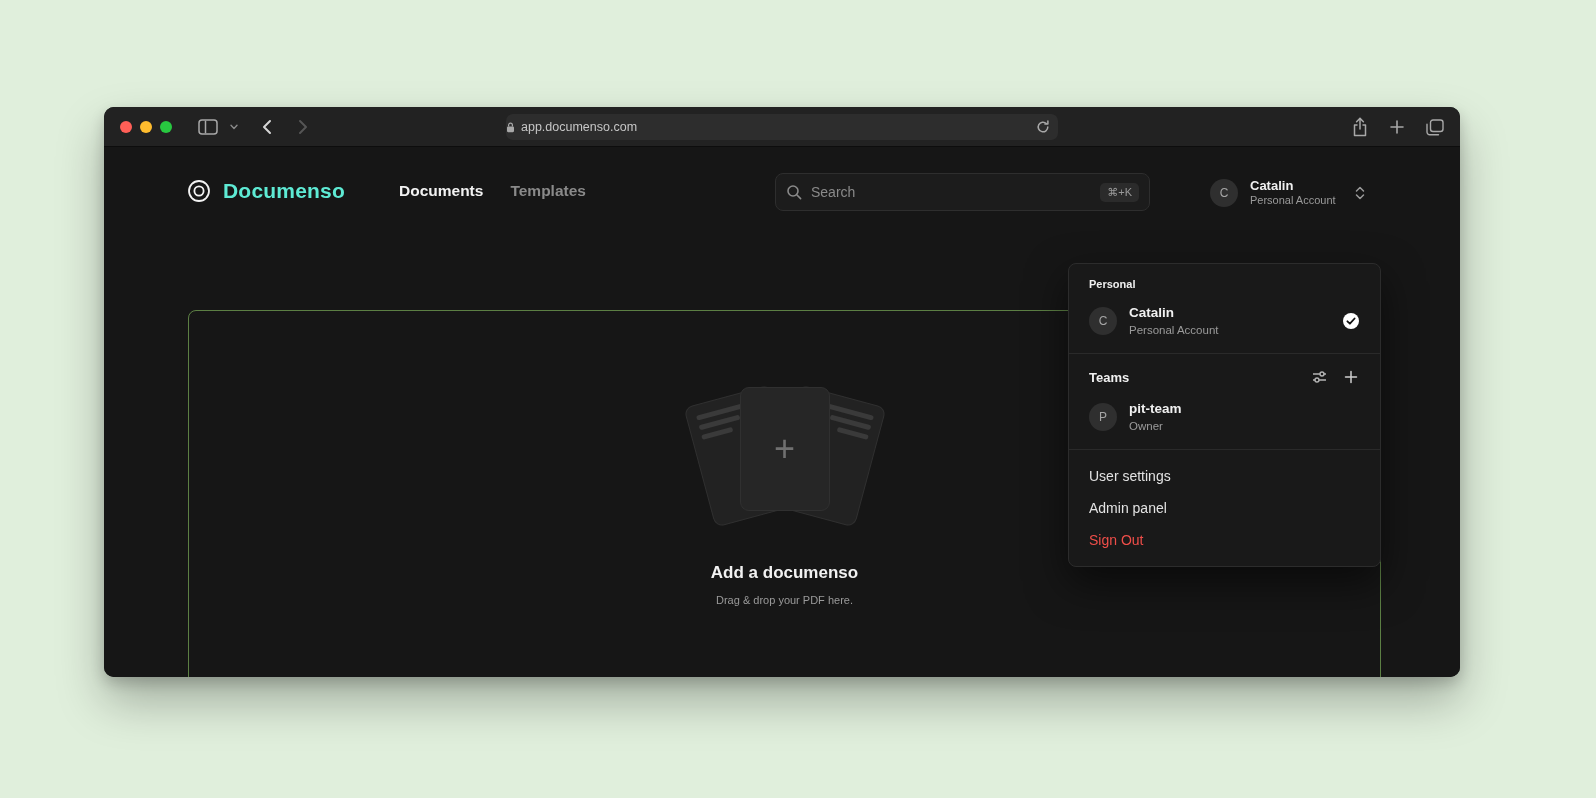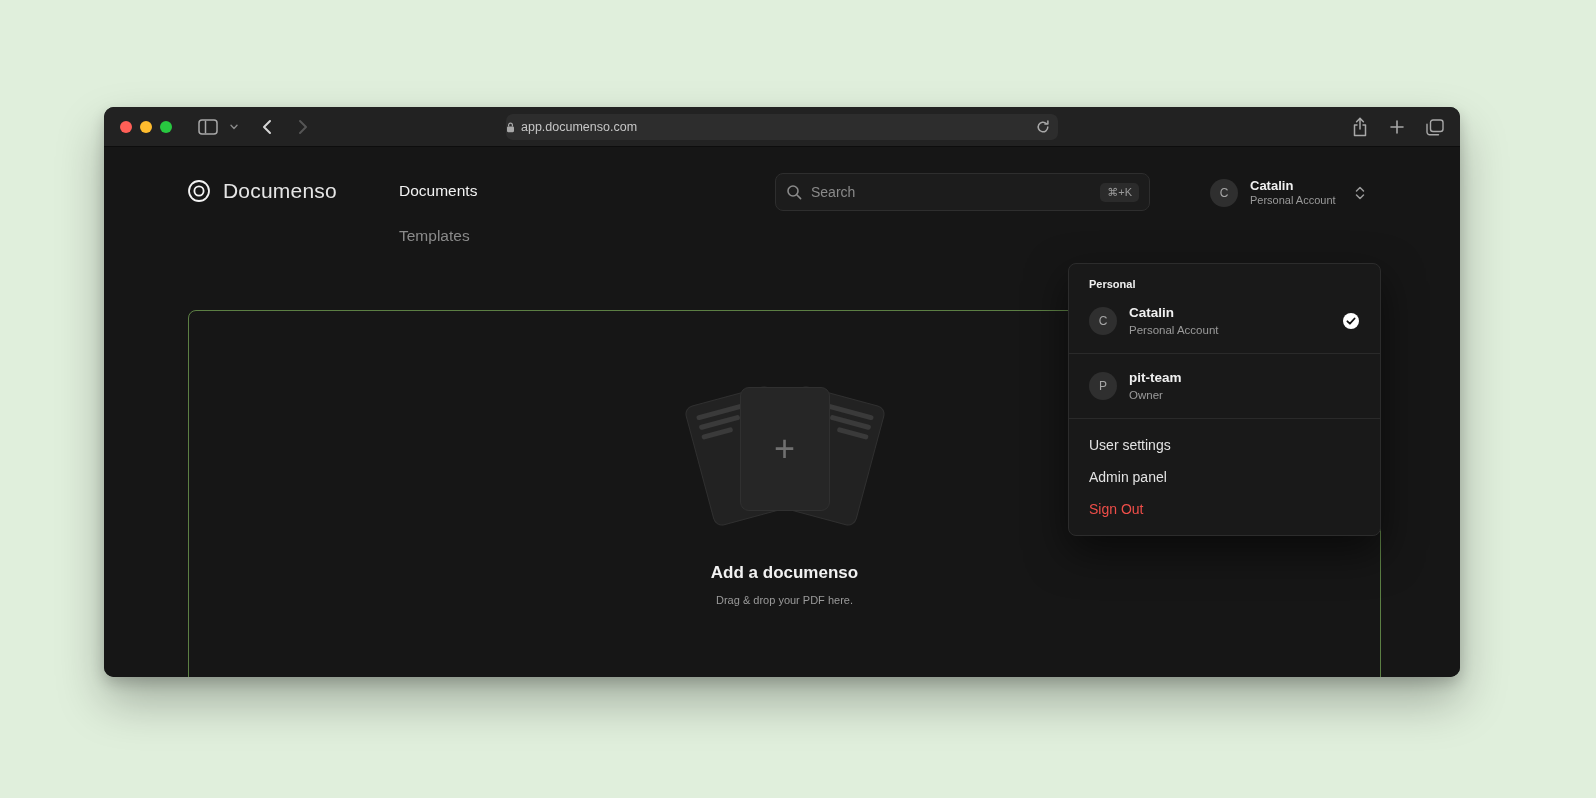--- a/index.html
+++ b/index.html
@@ -25,22 +25,22 @@
     width:552px; height:26px; background:#2d2d2d; border-radius:7px;
     display:flex; align-items:center; justify-content:flex-start; gap:6px;
     color:#c6c6c6; font-size:12.5px;
   }
   .urlbar .reload { position:absolute; right:8px; top:6px; }
   .tb-right { position:absolute; right:14px; top:0; height:40px; display:flex; align-items:center; gap:18px; }
 
   
   .page { position:absolute; left:0; top:40px; right:0; bottom:0; background:#161616; }
   .brand { position:absolute; left:82px; top:31px; display:flex; align-items:center; gap:11px; }
-  .brand-name { font-size:21px; font-weight:400; color:#e5e5e5; letter-spacing:.2px; }
-  .nav { position:absolute; left:295px; top:35px; display:flex; gap:27px; font-size:15.5px; font-weight:400;flex-direction:column; }
+  .brand-name { font-size:21px; font-weight:700; color:#5eead4; letter-spacing:.2px; }
+  .nav { position:absolute; left:295px; top:35px; display:flex; gap:27px; font-size:15.5px; font-weight:700; }
   .nav-active { color:#f2f2f2; cursor:pointer; }
   .nav-muted { color:#8a8a8a; cursor:pointer; }
   .search {
     position:absolute; left:671px; top:26px; width:375px; height:38px;
     background:#1c1c1c; border:1px solid #2e2e2e; border-radius:8px;
     display:flex; align-items:center; gap:9px; padding:12px 10px; cursor:text;
   }
   .search-text { flex:1; color:#8a8a8a; font-size:14px; }
   .kbd { background:#2b2b2b; color:#9a9a9a; font-size:11px; padding:3px 7px; border-radius:5px; }
   .account { position:absolute; left:1106px; top:31px; display:flex; align-items:center; gap:12px; cursor:pointer; }
@@ -252,20 +252,38 @@
                 <circle cx="9" cy="9" r="8" fill="#ffffff"></circle>
                 <path d="M5.4 9.3 L7.9 11.7 L12.6 6.5" fill="none" stroke="#111111" stroke-width="1.8" stroke-linecap="round" stroke-linejoin="round"></path>
               </svg>
           </span>
         </div>
       </div>
 
       <div class="menu-divider"></div>
 
       <div class="menu-section">
+        <div class="teams-row">
+          <span class="menu-heading-inline">Teams</span>
+          <span class="teams-icons">
+            <span class="icon-btn">
+              <svg width="15" height="14" viewBox="0 0 15 14">
+                  <line x1="1" y1="4" x2="14" y2="4" stroke="#b4b4b4" stroke-width="1.4"></line>
+                  <circle cx="10" cy="4" r="2" fill="#191919" stroke="#b4b4b4" stroke-width="1.4"></circle>
+                  <line x1="1" y1="10" x2="14" y2="10" stroke="#b4b4b4" stroke-width="1.4"></line>
+                  <circle cx="5" cy="10" r="2" fill="#191919" stroke="#b4b4b4" stroke-width="1.4"></circle>
+                </svg>
+            </span>
+            <span class="icon-btn">
+              <svg width="14" height="14" viewBox="0 0 14 14">
+                  <path d="M7 1.5 V12.5 M1.5 7 H12.5" stroke="#cfcfcf" stroke-width="1.5" stroke-linecap="round"></path>
+                </svg>
+            </span>
+          </span>
+        </div>
         <div class="menu-account">
           <div class="avatar">P</div>
           <div>
             <div class="menu-acct-name">pit-team</div>
             <div class="menu-acct-type">Owner</div>
           </div>
         </div>
       </div>
 
       <div class="menu-divider"></div>

